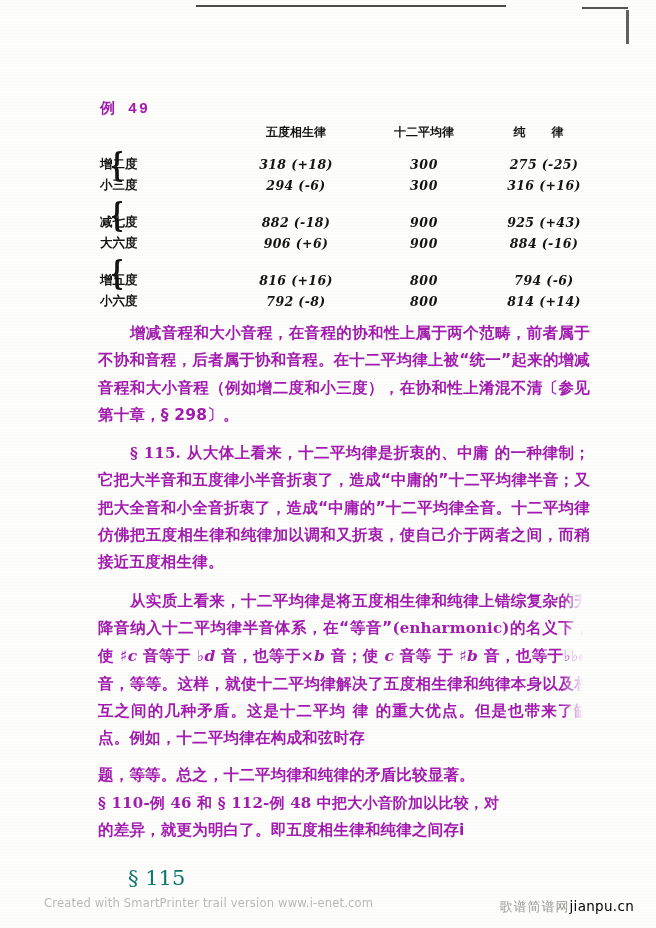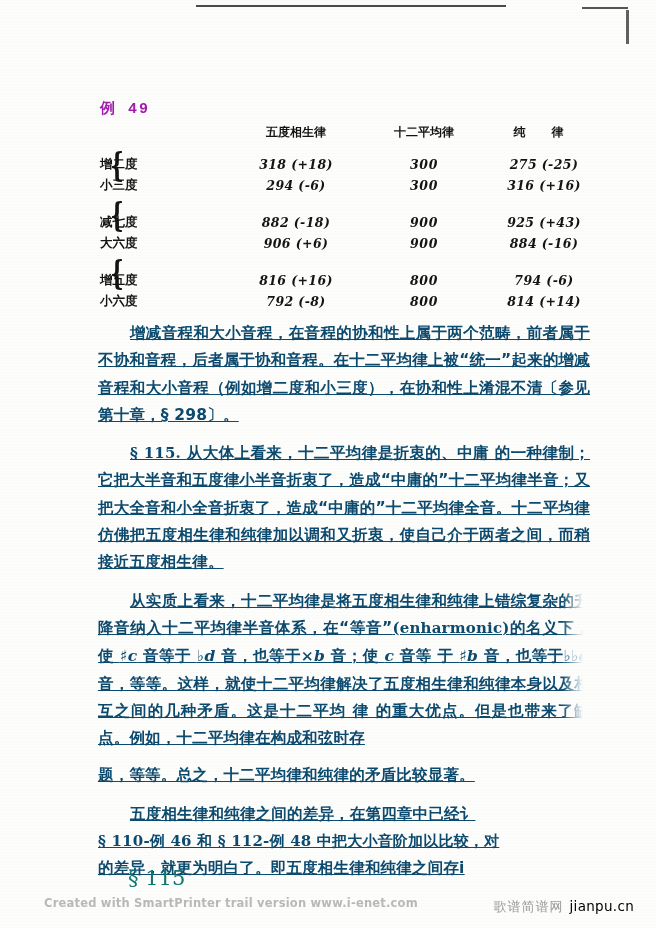--- a/index.html
+++ b/index.html
@@ -118,27 +118,26 @@
   
   .body-text{
     position:absolute;
     left:98px; top:320px; width:492px;
   }
   .para{
     font-size:15.5px;
     line-height:27.3px;
     text-align:justify;
     text-justify:inter-character;
-    color:#0c4a6e;
+    color:#a21caf;
     font-family:"DejaVu Sans","Liberation Sans",sans-serif;
     font-weight:700;
     margin:0 0 0 0;
     text-indent:32px;
     letter-spacing:.2px;
-    text-decoration:underline;
   }
   .para + .para{margin-top:11px;}
   .para.tight{margin-top:10px;}
   .note{font-family:"DejaVu Serif","Liberation Serif",serif;font-weight:700;}
   .lat{font-family:"DejaVu Serif","Liberation Serif",serif;font-weight:700;font-size:15px;}
   .ital{font-style:italic;font-family:"DejaVu Serif","Liberation Serif",serif;}
 
   
   .clipped{position:relative;}
   .clip-mask{
@@ -151,25 +150,25 @@
   .sec-foot{
     position:absolute; left:128px; top:866px;
     font-family:"DejaVu Serif","Liberation Serif",serif;
     font-weight:400; font-size:21px; color:#0f766e;
   }
 
   
   .wm-left{
     position:absolute; left:44px; top:896px;
     font-family:"DejaVu Sans","Liberation Sans",sans-serif;
-    font-size:11.5px; color:#b9b9b9; letter-spacing:.2px;font-weight:bold;
+    font-size:11.5px; color:#b9b9b9; letter-spacing:.2px;
   }
   .wm-right{
     position:absolute; right:22px; top:898px;
-    display:flex; align-items:baseline; gap:6px;
+    display:flex; align-items:baseline; 
   }
   .wm-cn{
     font-family:"DejaVu Sans","Liberation Sans",sans-serif;
     font-size:13px; color:#9a9a96; letter-spacing:1px;
   }
   .wm-en{
     font-family:"DejaVu Sans","Liberation Sans",sans-serif;
     font-size:13.5px; color:#000000; letter-spacing:.3px;
   }
 </style>
@@ -250,21 +249,20 @@
   <div class="body-text">
 
     <p class="para">增减音程和大小音程，在音程的协和性上属于两个范畴，前者属于不协和音程，后者属于协和音程。在十二平均律上被“统一”起来的增减音程和大小音程（例如增二度和小三度），在协和性上淆混不清〔参见第十章，§ 298〕。</p>
 
     <p class="para"><span class="lat">§ 115.</span> <span>从大体上看来，十二平均律是折衷的、中庸 的一种律制；它把大半音和五度律小半音折衷了，造成“中庸的”十二平均律半音；又把大全音和小全音折衷了，造成“中庸的”十二平均律全音。十二平均律仿佛把五度相生律和纯律加以调和又折衷，使自己介于两者之间，而稍接近五度相生律。</span></p>
 
     <p class="para clipped"><span>从实质上看来，十二平均律是将五度相生律和纯律上错综复杂的升降音纳入十二平均律半音体系，在“等音”</span><span class="lat">(enharmonic)</span><span>的名义下，使 </span><span class="note ital">♯c</span><span> 音等于 </span><span class="note ital">♭d</span><span> 音，也等于</span><span class="note ital">×b</span><span> 音；使 </span><span class="note ital">c</span><span> 音等 于 </span><span class="note ital">♯b</span><span> 音，也等于</span><span class="note ital">♭♭d</span><span>音，等等。这样，就使十二平均律解决了五度相生律和纯律本身以及相互之间的几种矛盾。这是十二平均 律 的重大优点。但是也带来了缺点。例如，十二平均律在构成和弦时存</span><span class="clip-mask"></span></p>
 
     <p class="para tight clipped" style="text-indent:0"><span>题，等等。总之，十二平均律和纯律的矛盾比较显著。</span></p>
 
-    <p class="para clipped"><span>五度相生律和纯律之间的差异，在第四章中已经讠</span><span class="clip-mask"></span></p>
 
     <p class="para clipped" style="text-indent:0;margin-top:0"><span class="lat">§ 110-例 46 和 § 112-例 48 中把大小音阶加以比较，对</span><span class="clip-mask"></span></p>
 
     <p class="para clipped" style="text-indent:0;margin-top:0"><span>的差异，就更为明白了。即五度相生律和纯律之间存ⅰ</span><span class="clip-mask"></span></p>
 
   </div>
 
   <div class="sec-foot">§ 115</div>
 
   <div class="wm-left">Created with SmartPrinter trail version www.i-enet.com</div>

